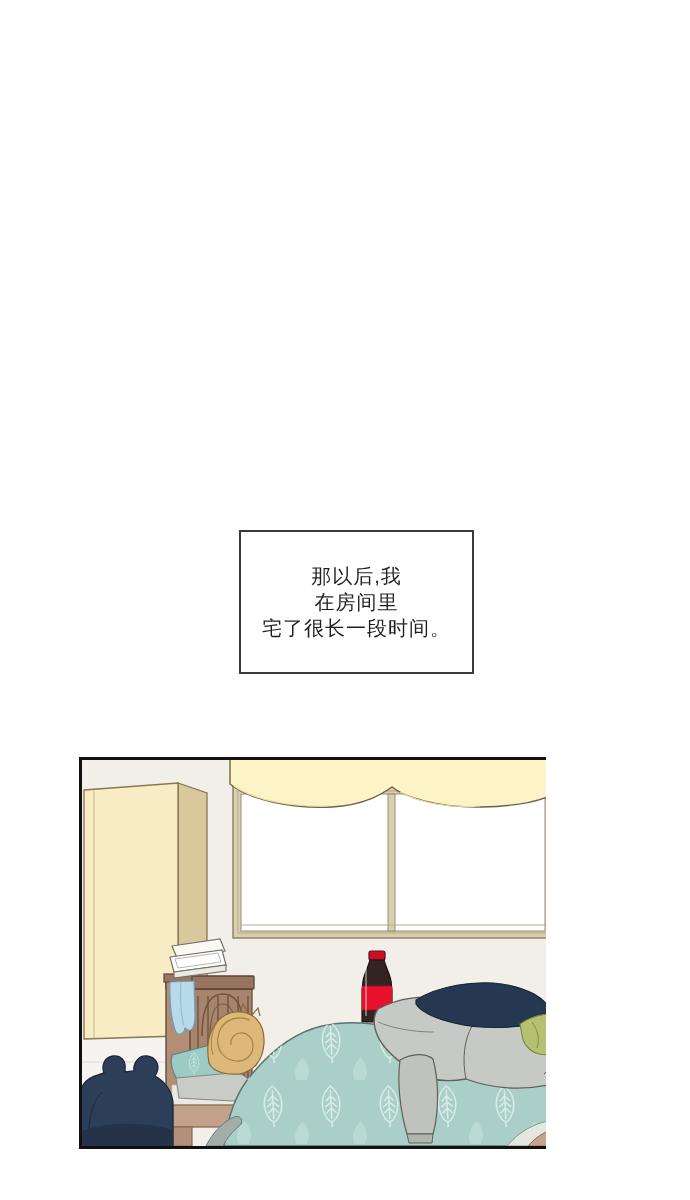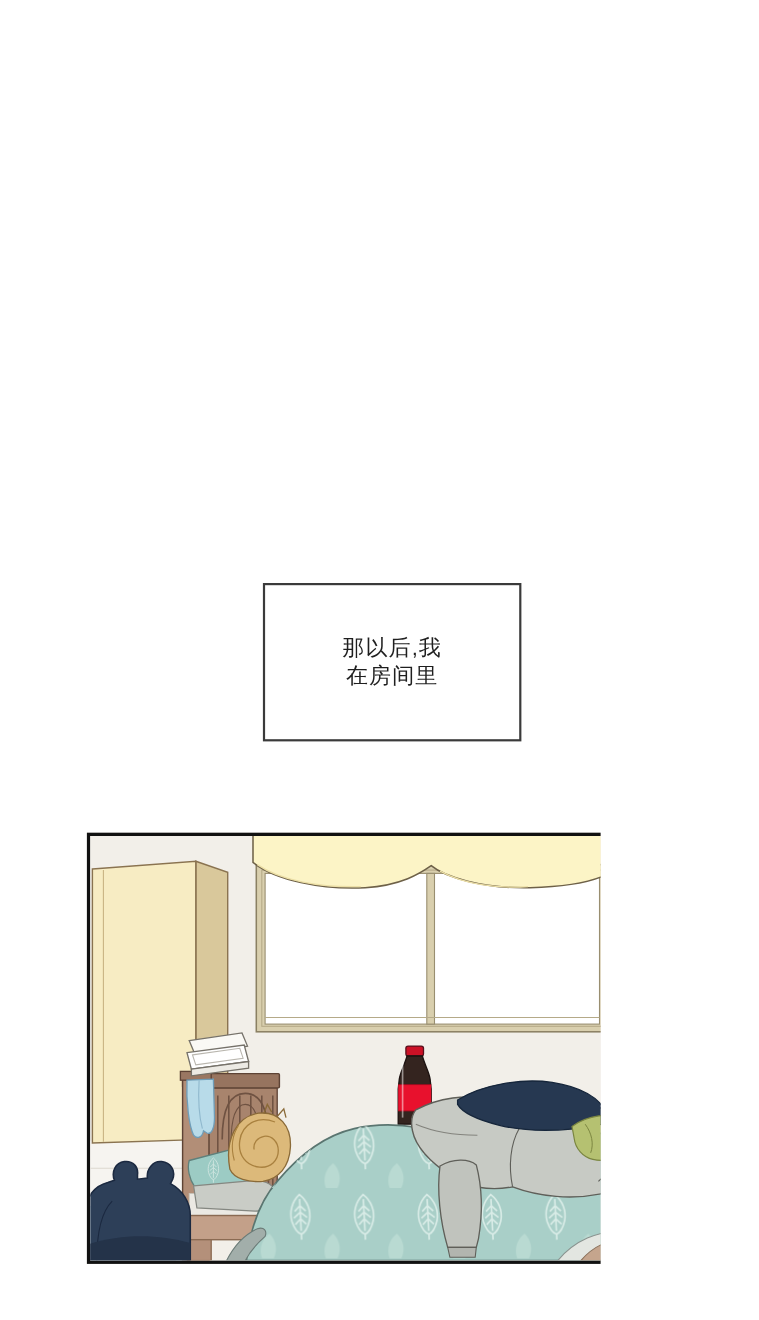--- a/index.html
+++ b/index.html
@@ -15,20 +15,21 @@
   .panel svg{display:block;width:538px;height:386px;}
 </style>
 </head>
 <body>
 
 <div class="page">
 
   <div class="narration-box">
     <div class="narration-line">那以后,我</div>
     <div class="narration-line">在房间里</div>
+    <div class="narration-line">宅了很长一段时间。</div>
   </div>
 
   <div class="panel">
     <svg viewBox="0 0 538 386" xmlns="http://www.w3.org/2000/svg">
       <defs>
         <g id="leafO" stroke-width="1.5" fill="none">
           <path d="M0,-17 C7,-11 10,-2 8,7 C6,14 3,18 0,19 C-3,18 -6,14 -8,7 C-10,-2 -7,-11 0,-17 Z"></path>
           <path d="M0,-13 L0,16 M0,19 L0,24 M0,-7 L-5,-2 M0,-1 L-6,4 M0,5 L-5,10 M0,-7 L5,-2 M0,-1 L6,4 M0,5 L5,10"></path>
         </g>
         <path id="leafS" d="M0,-17 C7,-11 10,-2 8,7 C6,14 3,18 0,19 C-3,18 -6,14 -8,7 C-10,-2 -7,-11 0,-17 Z" stroke="none"></path>

